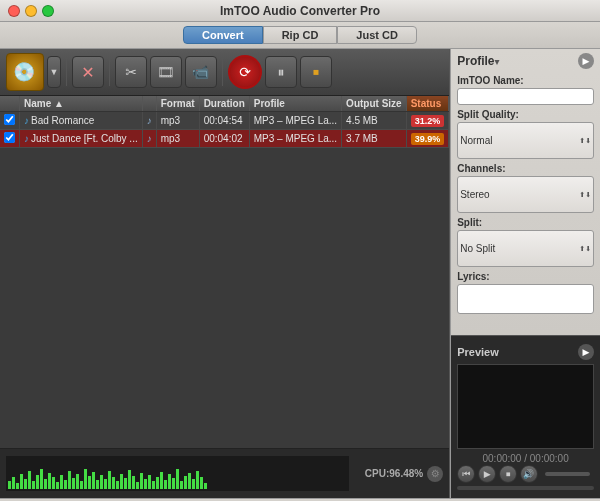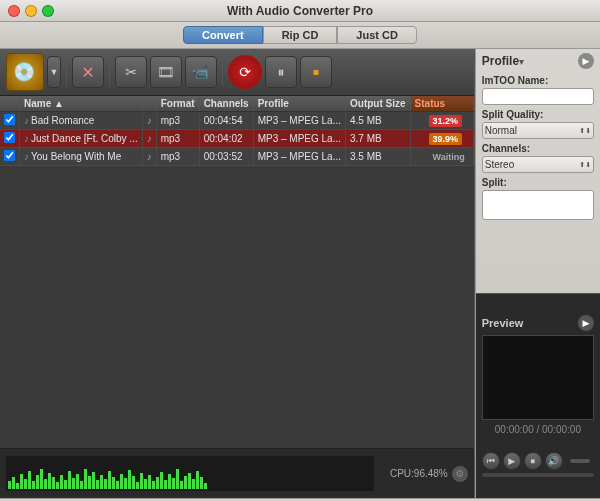--- a/index.html
+++ b/index.html
@@ -167,21 +167,20 @@
     }
     .file-icon {
       color: #4a9fd4;
       margin-right: 2px;
     }
     .status-badge {
       padding: 1px 4px;
       border-radius: 2px;
       font-size: 9px;
       font-weight: bold;
-      margin-left: 14px;
     }
     .status-done { background: #cc3333; color: white; }
     .status-progress { background: #cc6600; color: white; }
     .status-waiting { color: #aaa; }
 
     
     .waveform-area {
       height: 50px;
       background: #2a2a2a;
       border-top: 1px solid #222;
@@ -203,20 +202,21 @@
     .wave-bar {
       width: 3px;
       background: #44dd44;
       flex-shrink: 0;
     }
     .cpu-label {
       color: #aaa;
       font-size: 10px;
       margin-left: 16px;
       white-space: nowrap;
+      font-weight: bold;
     }
     .cpu-icon {
       width: 16px; height: 16px;
       border-radius: 50%;
       background: #555;
       display: flex; align-items: center; justify-content: center;
       color: #888;
       font-size: 10px;
       margin-left: 4px;
     }
@@ -261,21 +261,21 @@
       width: 100%;
       padding: 2px 4px;
       background: white;
       border: 1px solid #999;
       border-radius: 3px;
       font-size: 10px;
       color: #333;
     }
     .field-select {
       width: 100%;
-      padding: 2px 2px;
+      padding: 12px 2px;
       background: linear-gradient(to bottom, #f0eeec, #dddad6);
       border: 1px solid #999;
       border-radius: 3px;
       font-size: 10px;
       color: #333;
       appearance: none;
       -webkit-appearance: none;
       cursor: pointer;
       padding-right: 16px;
       position: relative;
@@ -300,21 +300,21 @@
       background: white;
       border: 1px solid #999;
       border-radius: 3px;
       resize: none;
       font-size: 10px;
     }
 
     
     .preview-section {
       background: #2a2a2a;
-      padding: 21px 6px;
+      padding: 8px 6px;
       border-top: 1px solid #555;
     }
     .preview-header {
       display: flex;
       align-items: center;
       justify-content: space-between;
       margin-bottom: 4px;
     }
     .preview-title {
       font-size: 11px;
@@ -325,21 +325,21 @@
       width: 100%;
       height: 85px;
       background: #111;
       border: 1px solid #444;
       margin-bottom: 4px;
     }
     .preview-time {
       text-align: center;
       color: #888;
       font-size: 10px;
-      margin-bottom: 17px;
+      margin-bottom: 1px;
     }
     .preview-controls {
       display: flex;
       align-items: center;
       justify-content: center;
       gap: 3px;
       margin-bottom: 3px;
     }
     .preview-btn {
       width: 18px; height: 18px;
@@ -389,21 +389,21 @@
   </style>
 </head>
 <body>
 
 <div class="titlebar">
   <div class="window-controls">
     <div class="win-btn btn-close"></div>
     <div class="win-btn btn-min"></div>
     <div class="win-btn btn-max"></div>
   </div>
-  <span class="titlebar-title">With Audio Converter Pro</span>
+  <span class="titlebar-title">ImTOO Audio Converter Pro</span>
 </div>
 
 <div class="tabbar">
   <div class="tab active">Convert</div>
   <div class="tab">Rip CD</div>
   <div class="tab">Just CD</div>
 </div>
 
 <div class="main-layout">
 
@@ -425,21 +425,21 @@
     </div>
 
     <div class="file-table-container">
       <table class="file-table">
         <thead>
           <tr>
             <th style="width:18px;"></th>
             <th>Name ▲</th>
             <th style="width:12px;"></th>
             <th>Format</th>
-            <th>Channels</th>
+            <th>Duration</th>
             <th>Profile</th>
             <th>Output Size</th>
             <th style="background: linear-gradient(to bottom, #884422, #663311); color:#ff9966;">Status</th>
           </tr>
         </thead>
         <tbody id="file-table-body">
         <tr>
       <td class="checkbox-cell">
         <input type="checkbox" checked="" style="width: 11px; height: 11px;">
       </td>
@@ -462,36 +462,20 @@
       <td>
         <span class="file-icon">♪</span>Just Dance [Ft. Colby ...
       </td>
       <td style="color:#88aacc; font-size:10px;">♪</td>
       <td>mp3</td>
       <td>00:04:02</td>
       <td>MP3 – MPEG La...</td>
       <td>3.7 MB</td>
       <td>
         <span class="status-badge status-progress">39.9%</span>
-      </td>
-    </tr>
-            <tr>
-      <td class="checkbox-cell">
-        <input type="checkbox" checked="" style="width: 11px; height: 11px;">
-      </td>
-      <td>
-        <span class="file-icon">♪</span>You Belong With Me
-      </td>
-      <td style="color:#88aacc; font-size:10px;">♪</td>
-      <td>mp3</td>
-      <td>00:03:52</td>
-      <td>MP3 – MPEG La...</td>
-      <td>3.5 MB</td>
-      <td>
-        <span class="status-badge status-waiting">Waiting</span>
       </td>
     </tr>
           </tbody>
       </table>
     </div>
 
     <div class="waveform-area">
       <div class="waveform" id="waveform">
       <div class="wave-bar" style="height: 8px;"></div>
           <div class="wave-bar" style="height: 12px;"></div>
@@ -573,21 +557,29 @@
 
       <div class="field-label">Channels:</div>
       <div class="select-wrapper">
         <select class="field-select">
           <option>Stereo</option>
           <option>Mono</option>
         </select>
       </div>
 
       <div class="field-label">Split:</div>
-
+      <div class="select-wrapper">
+        <select class="field-select">
+          <option>No Split</option>
+          <option>By Size</option>
+          <option>By Time</option>
+        </select>
+      </div>
+
+      <div class="field-label">Lyrics:</div>
       <textarea class="lyrics-input" style=""></textarea>
 
     </div>
 
     <div class="preview-section">
       <div class="preview-header">
         <span class="preview-title">Preview</span>
         <div class="nav-arrow" style="background: #555;">▶</div>
       </div>
       <div class="preview-screen"></div>

